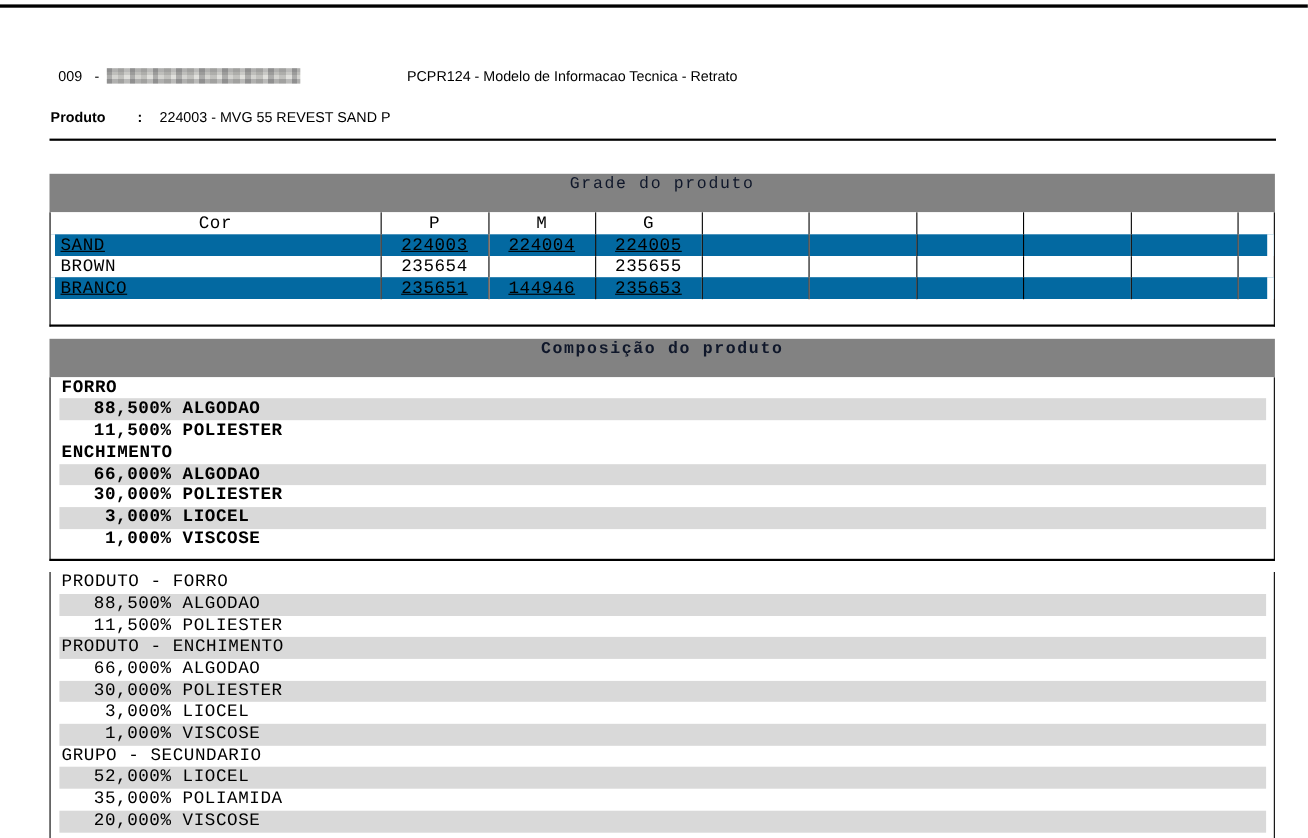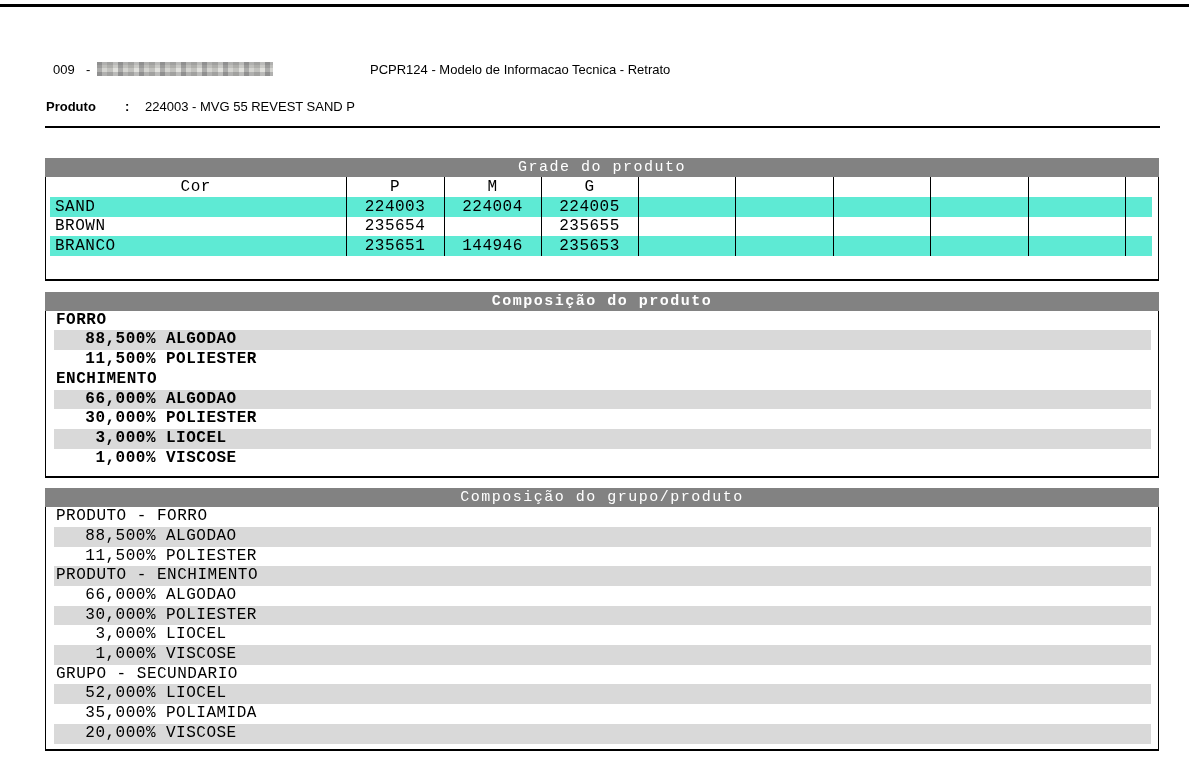--- a/index.html
+++ b/index.html
@@ -28,21 +28,21 @@
   .hdr2 { position:absolute; top:99px; left:0; width:1063px; height:16px; font-size:13px; }
   .hdr2 .plabel { position:absolute; left:46px; top:0; font-weight:bold; }
   .hdr2 .pcolon { position:absolute; left:125px; top:0; font-weight:bold; }
   .hdr2 .pvalue { position:absolute; left:145px; top:0; }
 
   .hdr-rule { position:absolute; top:126px; left:45px; width:1115px; height:2px; background:#000; }
 
   .content { position:absolute; top:158px; left:45px; width:1114px; }
 
   .band {
-    height:19px; line-height:19px; background:#828282; color:#ffffff;
+    height:35px; line-height:19px; background:#828282; color:#0f172a;
     text-align:center; font-size:15px; letter-spacing:1.5px;
   }
   .sbody {
     border-left:1px solid #000; border-right:1px solid #000; border-bottom:2px solid #000;
     background:#fff;
   }
   .sec1 .sbody { padding-bottom:23px; }
   .sec2 { margin-top:11px;font-weight:bold; }
   .sec2 .sbody { padding-bottom:8px; }
   .sec3 { margin-top:10px; }
@@ -50,21 +50,21 @@
 
   table.grade { width:100%; border-collapse:collapse; table-layout:fixed; font-size:16px; letter-spacing:0.5px; }
   table.grade td {
     height:19.6px; padding:0; overflow:hidden; white-space:nowrap;
     border-left:1px solid #000; vertical-align:middle;
   }
   table.grade td:first-child { border-left:none; }
   table.grade tr.ghead td { height:20px; text-align:center; }
   table.grade td.cor { text-align:left; padding-left:9px; }
   table.grade td.val { text-align:center; }
-  table.grade tr.shaded td { background:#5eead4; }
+  table.grade tr.shaded td { background:#0369a1;text-decoration:underline; }
   table.grade tr.shaded td:first-child { box-shadow:inset 4px 0 0 #fff; }
   table.grade tr.shaded td:last-child  { box-shadow:inset -6px 0 0 #fff; }
 
   .crow {
     height:19.7px; line-height:19.7px; margin:0 7px 0 8px; padding-left:2px;
     font-size:16px; letter-spacing:0.5px; white-space:nowrap; overflow:hidden;
   }
   .crow.shaded { background:#d9d9d9; }
   .crow .pct { display:inline-block; width:100px; text-align:right; }
   .crow .iname { margin-left:10px; }
@@ -171,21 +171,20 @@
         <div class="crow"><span class="pct">11,500%</span><span class="iname">POLIESTER</span></div>
         <div class="crow"><span>ENCHIMENTO</span></div>
         <div class="crow shaded"><span class="pct">66,000%</span><span class="iname">ALGODAO</span></div>
         <div class="crow"><span class="pct">30,000%</span><span class="iname">POLIESTER</span></div>
         <div class="crow shaded"><span class="pct">3,000%</span><span class="iname">LIOCEL</span></div>
         <div class="crow"><span class="pct">1,000%</span><span class="iname">VISCOSE</span></div>
       </div>
   </div>
 
   <div class="sec3">
-    <div class="band mono">Composição do grupo/produto</div>
     <div class="sbody mono" id="comp2-body">
         <div class="crow"><span>PRODUTO - FORRO</span></div>
         <div class="crow shaded"><span class="pct">88,500%</span><span class="iname">ALGODAO</span></div>
         <div class="crow"><span class="pct">11,500%</span><span class="iname">POLIESTER</span></div>
         <div class="crow shaded"><span>PRODUTO - ENCHIMENTO</span></div>
         <div class="crow"><span class="pct">66,000%</span><span class="iname">ALGODAO</span></div>
         <div class="crow shaded"><span class="pct">30,000%</span><span class="iname">POLIESTER</span></div>
         <div class="crow"><span class="pct">3,000%</span><span class="iname">LIOCEL</span></div>
         <div class="crow shaded"><span class="pct">1,000%</span><span class="iname">VISCOSE</span></div>
         <div class="crow"><span>GRUPO - SECUNDARIO</span></div>

